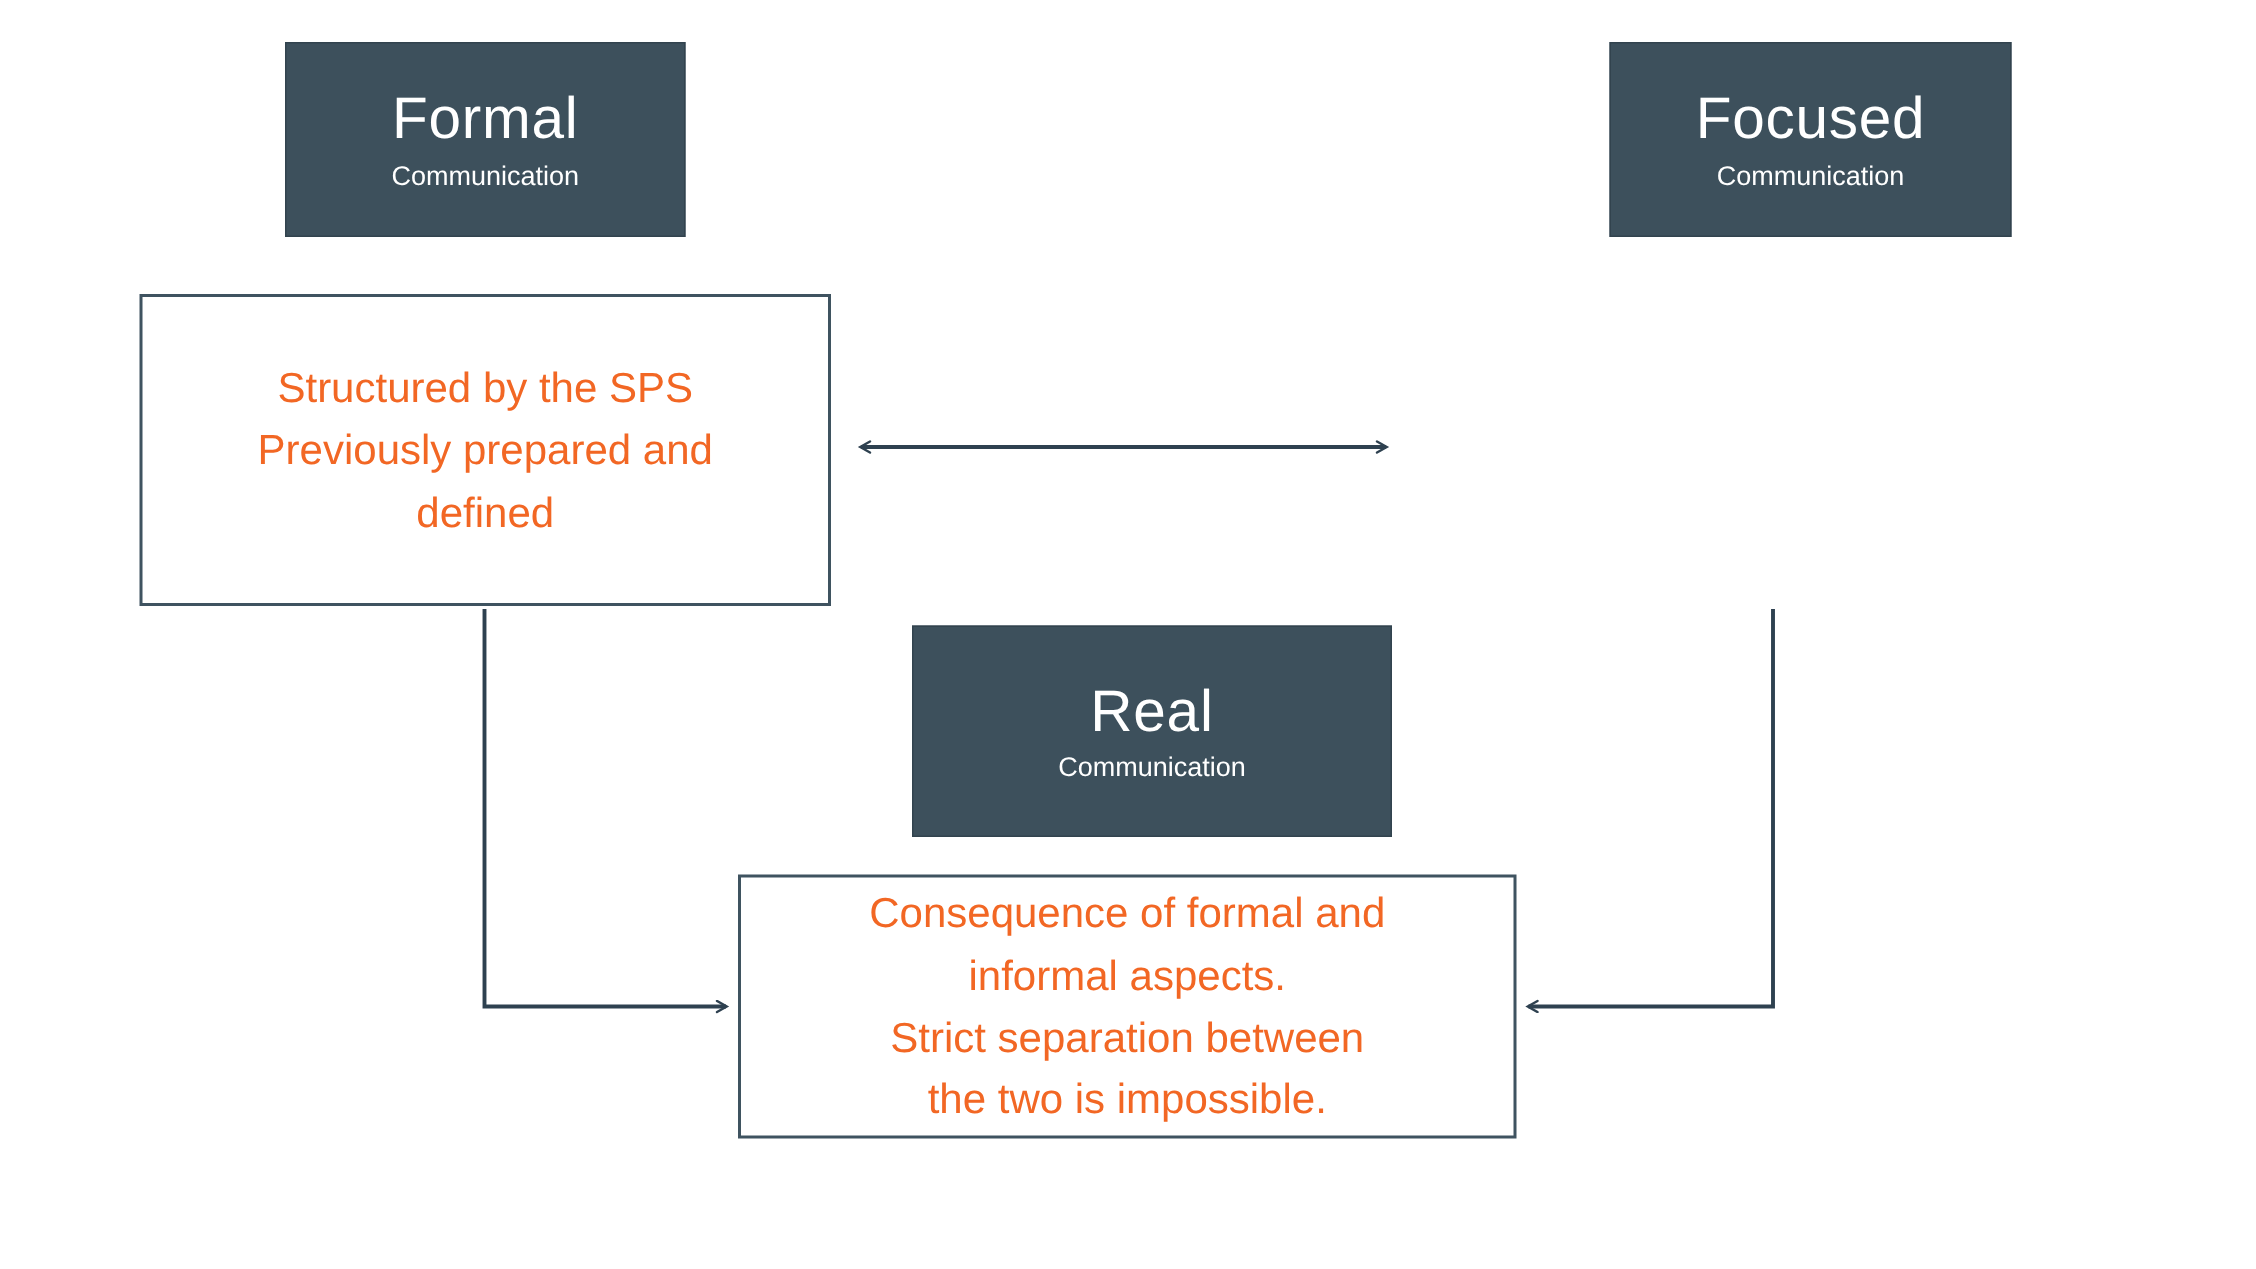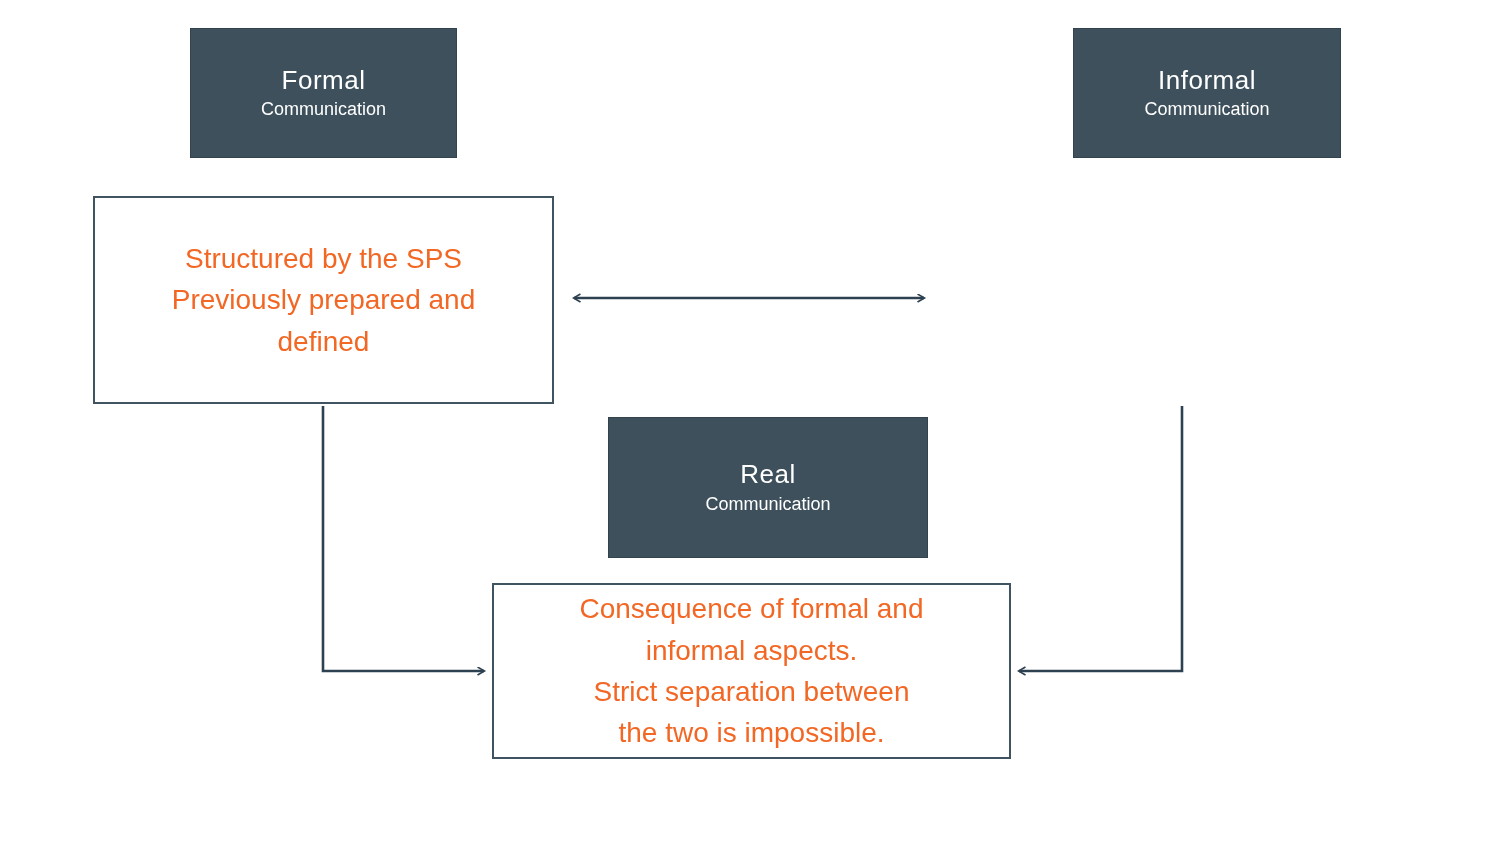--- a/index.html
+++ b/index.html
@@ -46,21 +46,21 @@
     color: var(--node-text);
   }
 
   .node.light {
     background: var(--background);
     border: 2px solid var(--box-border);
     color: var(--accent-text);
   }
 
   .node-title {
-    font-size: 26px;
+    font-size: 39px;
     font-weight: 500;
     letter-spacing: 0.5px;
     line-height: 1.15;
   }
 
   .node-subtitle {
     font-size: 18px;
     font-weight: 400;
     margin-top: 4px;
   }
@@ -98,21 +98,21 @@
 
     <polyline points="1182,406 1182,671 1019,671" fill="none" stroke="#2e4150" stroke-width="2.6" marker-end="url(#chevron)"></polyline>
   </svg>
 
   <div class="node dark pos-formal">
     <div class="node-title">Formal</div>
     <div class="node-subtitle">Communication</div>
   </div>
 
   <div class="node dark pos-informal">
-    <div class="node-title">Informal</div>
+    <div class="node-title">Focused</div>
     <div class="node-subtitle">Communication</div>
   </div>
 
   <div class="node light pos-left">
     <div class="detail-text">Structured by the SPS
 Previously prepared and
 defined</div>
   </div>
 
 

